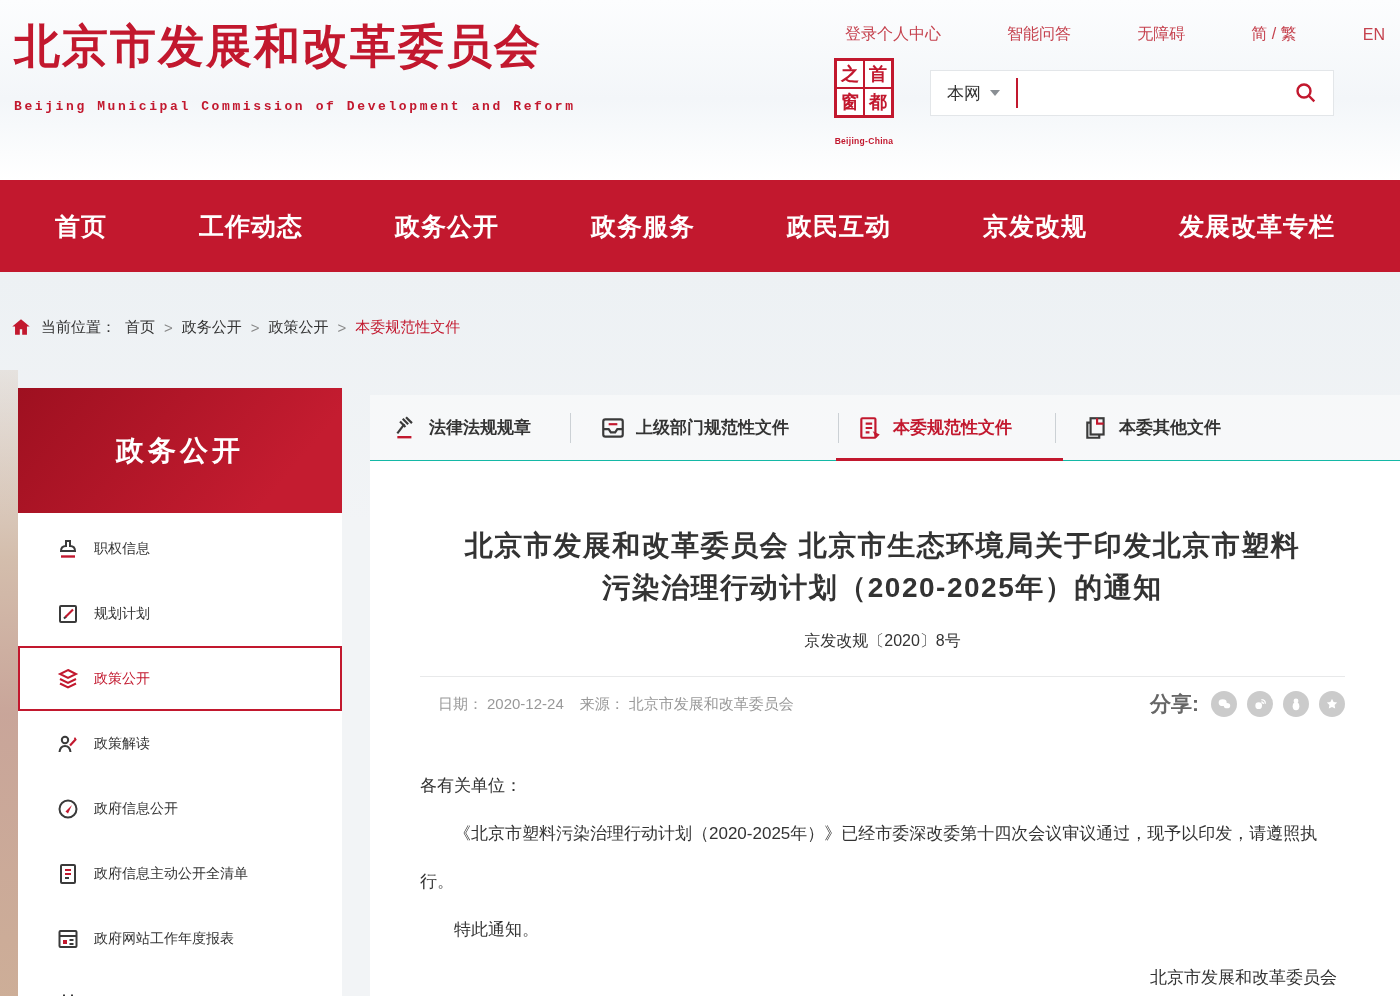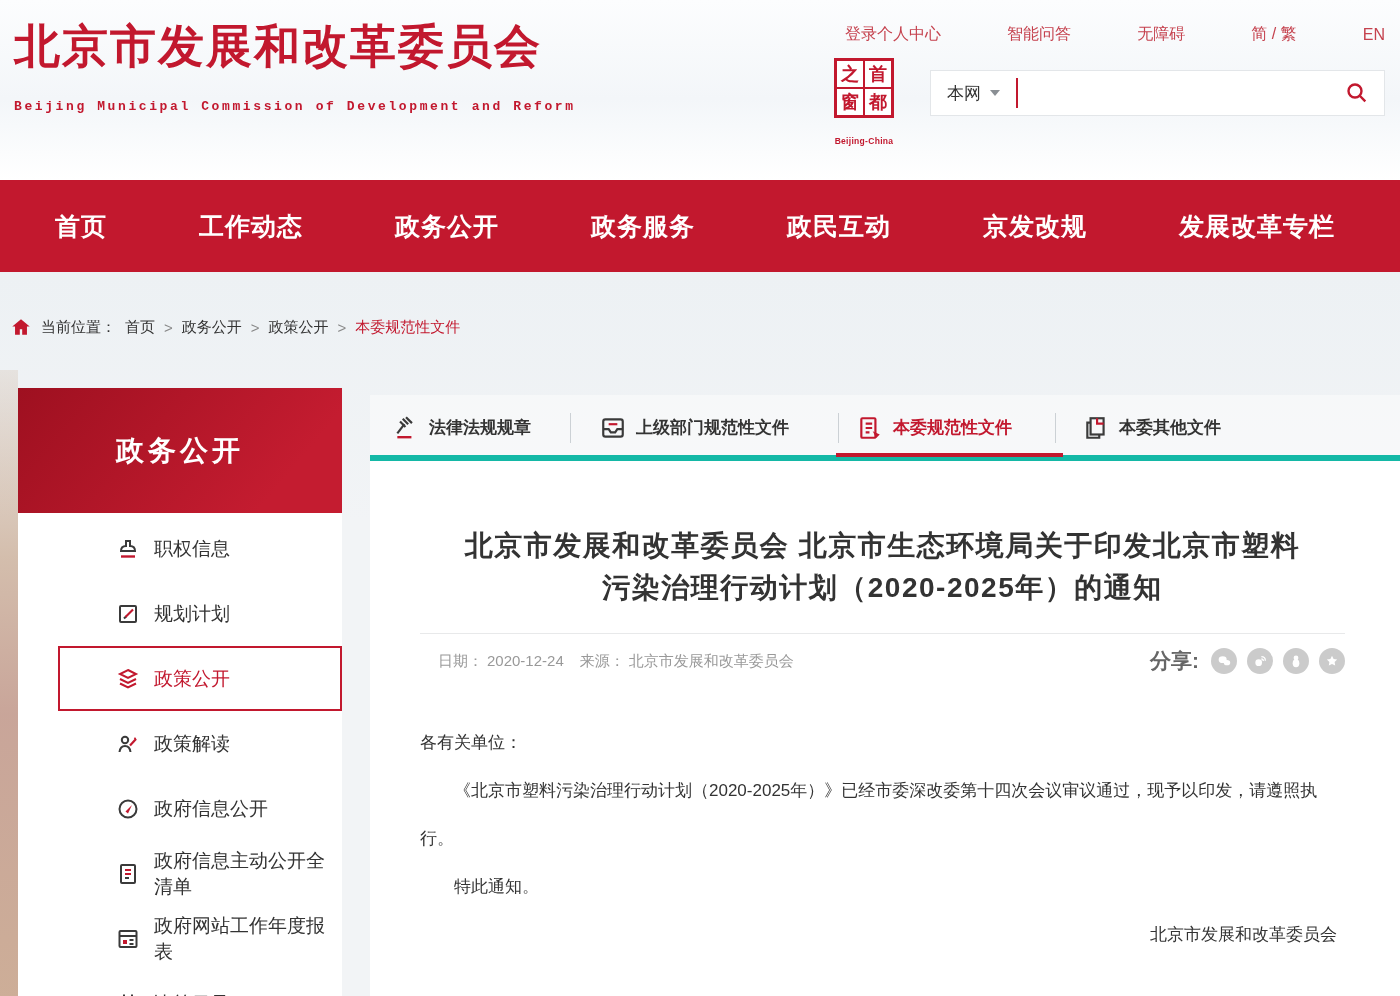--- a/index.html
+++ b/index.html
@@ -23,21 +23,21 @@
   .site-title{font-size:46px;font-weight:bold;color:#c2182e;letter-spacing:2px;line-height:1.15;}
   .site-subtitle{margin-top:26px;font-size:13px;font-weight:bold;color:#c2182e;letter-spacing:2.6px;
     font-family:"Liberation Mono","DejaVu Sans Mono",monospace;}
   .utility{position:absolute;top:24px;left:845px;width:540px;display:flex;justify-content:space-between;align-items:center;}
   .utility span{font-size:16px;color:#c5424e;cursor:pointer;white-space:nowrap;}
   .seal{position:absolute;top:58px;left:831px;width:66px;text-align:center;cursor:pointer;}
   .seal-box{width:54px;height:54px;margin:0 auto;border:3px solid #c2182e;background:#c2182e;
     display:grid;grid-template-columns:1fr 1fr;grid-template-rows:1fr 1fr;gap:2px;}
   .seal-cell{background:#fff;color:#c2182e;font-weight:bold;font-size:18px;display:flex;align-items:center;justify-content:center;}
   .seal-caption{margin-top:18px;font-size:8.5px;font-weight:bold;color:#c2182e;letter-spacing:.3px;}
-  .search{position:absolute;top:70px;left:930px;width:455px;height:46px;background:#fff;
+  .search{position:absolute;top:70px;left:930px;width:404px;height:46px;background:#fff;
     border:1px solid #e3e6e9;box-sizing:border-box;display:flex;align-items:center;}
   .scope{display:flex;align-items:center;gap:9px;padding:0 16px;font-size:17px;color:#333;cursor:pointer;}
   .caret{width:0;height:0;border-left:5px solid transparent;border-right:5px solid transparent;border-top:6px solid #8a8f94;}
   .search-divider{width:2px;height:30px;background:#c2182e;}
   .search input{flex:1;height:100%;border:none;outline:none;background:transparent;font-size:16px;padding:0 10px;
     font-family:"Liberation Sans","DejaVu Sans",sans-serif;}
   .search-btn{padding:0 15px;display:flex;align-items:center;cursor:pointer;}
   
   .nav{position:absolute;top:180px;left:0;width:1400px;height:92px;background:#c2182e;
     display:flex;align-items:center;gap:92px;padding-left:55px;box-sizing:border-box;}
@@ -45,27 +45,27 @@
   
   .breadcrumb{position:absolute;top:316px;left:10px;display:flex;align-items:center;gap:9px;font-size:15px;color:#333;text-align:right;}
   .breadcrumb .sep{color:#888;}
   .breadcrumb .crumb{cursor:pointer;}
   .breadcrumb .current{color:#c2182e;}
   
   .sidebar{position:absolute;left:18px;top:388px;width:324px;height:608px;background:#fff;}
   .sidebar-header{height:125px;background:linear-gradient(130deg,#9e1020 0%,#c41c30 80%);
     display:flex;align-items:center;justify-content:center;color:#fff;font-size:28px;font-weight:bold;letter-spacing:4px;}
   .sidebar-menu{padding-top:3px;}
-  .menu-item{height:65px;display:flex;align-items:center;gap:14px;padding-left:56px;
-    font-size:19px;color:#333;border:2px solid transparent;box-sizing:border-box;cursor:pointer;margin-left:40px;}
+  .menu-item{height:65px;display:flex;align-items:center;gap:14px;padding-left:36px;
+    font-size:14px;color:#333;border:2px solid transparent;box-sizing:border-box;cursor:pointer;}
   .menu-item.active{border-color:#c2182e;color:#c2182e;}
   .menu-item svg{flex:0 0 auto;}
   
   .tabs-strip{position:absolute;left:370px;top:395px;width:1030px;height:66px;
-    background:rgba(255,255,255,.45);border-bottom:6px solid #14b8a6;box-sizing:border-box;}
+    background:rgba(255,255,255,.45);border-bottom:1px solid #14b8a6;box-sizing:border-box;}
   .tab{position:absolute;top:0;height:65px;display:flex;align-items:center;gap:10px;
     font-size:17px;font-weight:600;color:#333;cursor:pointer;white-space:nowrap;}
   .tab.active{color:#c2182e;}
   .tab-divider{position:absolute;top:18px;width:1px;height:30px;background:#ccd1d5;}
   .tab-underline{position:absolute;left:466px;bottom:-2px;width:227px;height:4px;background:#c2182e;}
   
   .article{position:absolute;left:370px;top:461px;width:1030px;height:535px;background:#fff;
     box-sizing:border-box;padding:0 55px 4px 50px;}
   .article-title{margin-top:64px;text-align:center;font-size:28px;font-weight:bold;color:#333;
     line-height:42px;letter-spacing:1.5px;}
@@ -294,20 +294,21 @@
   </div>
 
   <div class="tab-underline"></div>
 </div>
 
 <div class="article">
   <div class="article-title">
     <div>北京市发展和改革委员会 北京市生态环境局关于印发北京市塑料</div>
     <div>污染治理行动计划（2020-2025年）的通知</div>
   </div>
+  <div class="doc-number">京发改规〔2020〕8号</div>
 
   <div class="meta-divider"></div>
 
   <div class="meta-row">
     <div class="meta-left">
       <span>日期：</span>
         <span>2020-12-24</span>
       <span style="width:8px"></span>
       <span>来源：</span>
         <span>北京市发展和改革委员会</span>

